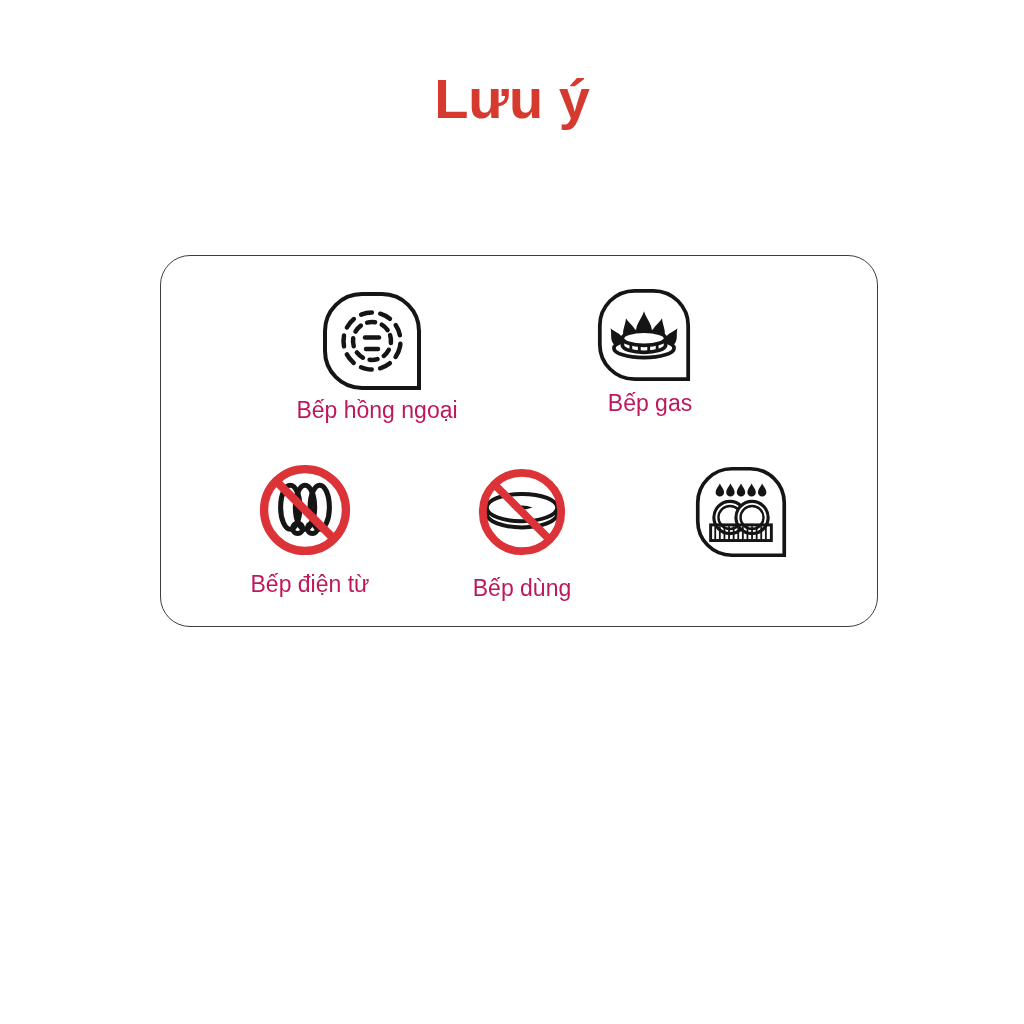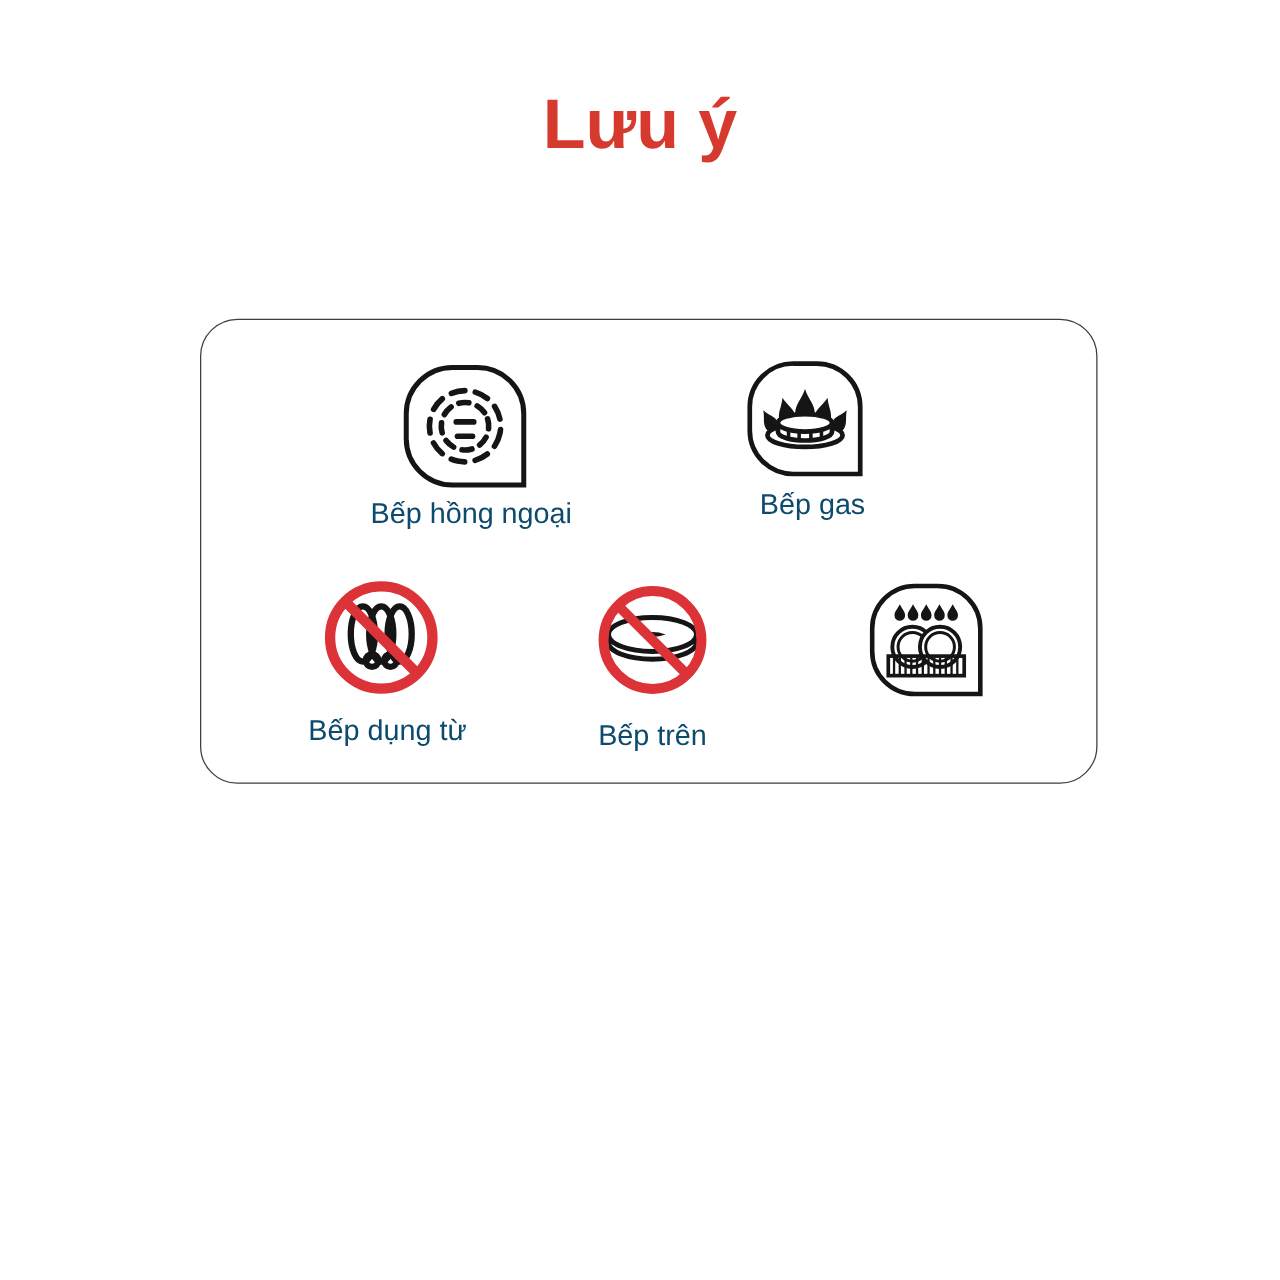--- a/index.html
+++ b/index.html
@@ -28,21 +28,21 @@
     border-radius:30px;
     background:#ffffff;
     box-sizing:border-box;
   }
   .icon{position:absolute;}
   .icon svg{display:block;width:100%;height:100%;}
   .icon-label{
     position:absolute;
     text-align:center;
     font-size:23px;
-    color:#0c4a6e;
+    color:#be185d;
     line-height:28px;
     white-space:nowrap;
   }
   .desc{
     position:absolute;
     left:161px;top:716px;
     width:730px;
     margin:0;
     font-size:34px;
     line-height:43px;
@@ -114,34 +114,34 @@
         <ellipse cx="66" cy="47" rx="10.5" ry="24"></ellipse>
         <circle cx="42" cy="70" r="5.5"></circle>
         <circle cx="58" cy="70" r="5.5"></circle>
       </g>
       <g stroke="#dc3338" stroke-width="9" fill="none">
         <circle cx="50" cy="50" r="44.5"></circle>
         <line x1="19" y1="19" x2="81" y2="81"></line>
       </g>
     </svg>
   </div>
-  <div class="icon-label lb-induction">Bếp dụng từ</div>
+  <div class="icon-label lb-induction">Bếp điện từ</div>
 
   <div class="icon ic-electric">
     <svg viewBox="0 0 100 100" xmlns="http://www.w3.org/2000/svg">
       <path d="M10 45 V52 A40 15.5 0 0 0 90 52 V45" fill="#ffffff" stroke="#151515" stroke-width="4.5"></path>
       <ellipse cx="50" cy="45" rx="40" ry="15.5" fill="#ffffff" stroke="#151515" stroke-width="4.5"></ellipse>
       <path d="M38 45 Q50 40.5 62 45 Q50 49.5 38 45 Z" fill="#151515"></path>
       <g stroke="#dc3338" stroke-width="9" fill="none">
         <circle cx="50" cy="50" r="44.5"></circle>
         <line x1="19" y1="19" x2="81" y2="81"></line>
       </g>
     </svg>
   </div>
-  <div class="icon-label lb-electric">Bếp trên</div>
+  <div class="icon-label lb-electric">Bếp dùng</div>
 
   <div class="icon ic-dishwasher">
     <svg viewBox="0 0 100 100" xmlns="http://www.w3.org/2000/svg">
       <path d="M40 3 H60 A37 37 0 0 1 97 40 V97 H40 A37 37 0 0 1 3 60 V40 A37 37 0 0 1 40 3 Z" fill="#ffffff" stroke="#151515" stroke-width="4"></path>
       <g fill="#151515">
         <path transform="translate(27 26)" d="M0 -7 C-1.8 -3.2 -4.6 -0.8 -4.6 2.6 A4.6 4.6 0 0 0 4.6 2.6 C4.6 -0.8 1.8 -3.2 0 -7 Z"></path>
         <path transform="translate(38.5 26)" d="M0 -7 C-1.8 -3.2 -4.6 -0.8 -4.6 2.6 A4.6 4.6 0 0 0 4.6 2.6 C4.6 -0.8 1.8 -3.2 0 -7 Z"></path>
         <path transform="translate(50 26)" d="M0 -7 C-1.8 -3.2 -4.6 -0.8 -4.6 2.6 A4.6 4.6 0 0 0 4.6 2.6 C4.6 -0.8 1.8 -3.2 0 -7 Z"></path>
         <path transform="translate(61.5 26)" d="M0 -7 C-1.8 -3.2 -4.6 -0.8 -4.6 2.6 A4.6 4.6 0 0 0 4.6 2.6 C4.6 -0.8 1.8 -3.2 0 -7 Z"></path>
         <path transform="translate(73 26)" d="M0 -7 C-1.8 -3.2 -4.6 -0.8 -4.6 2.6 A4.6 4.6 0 0 0 4.6 2.6 C4.6 -0.8 1.8 -3.2 0 -7 Z"></path>

